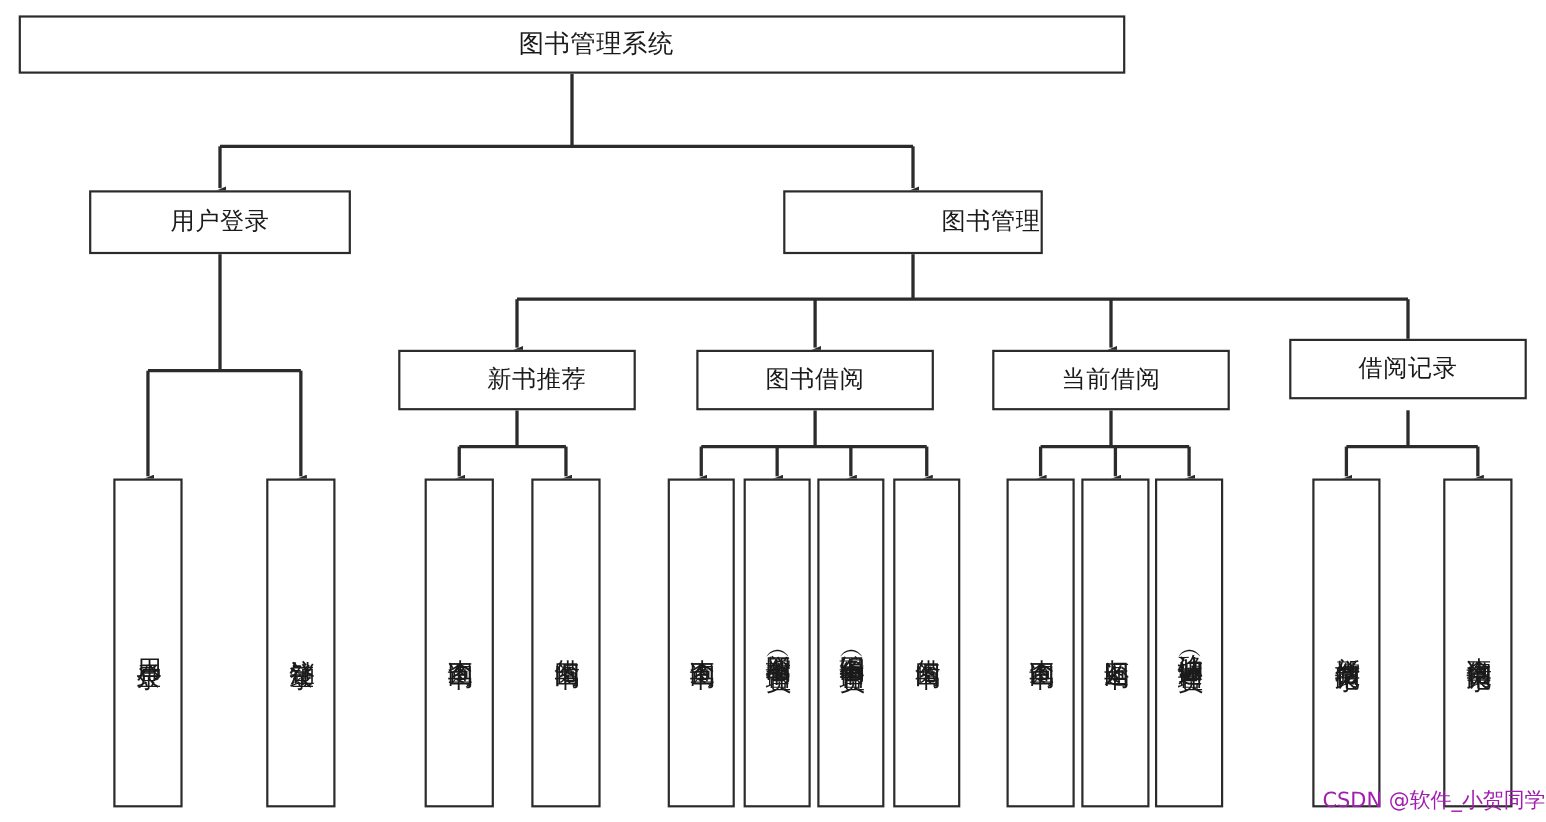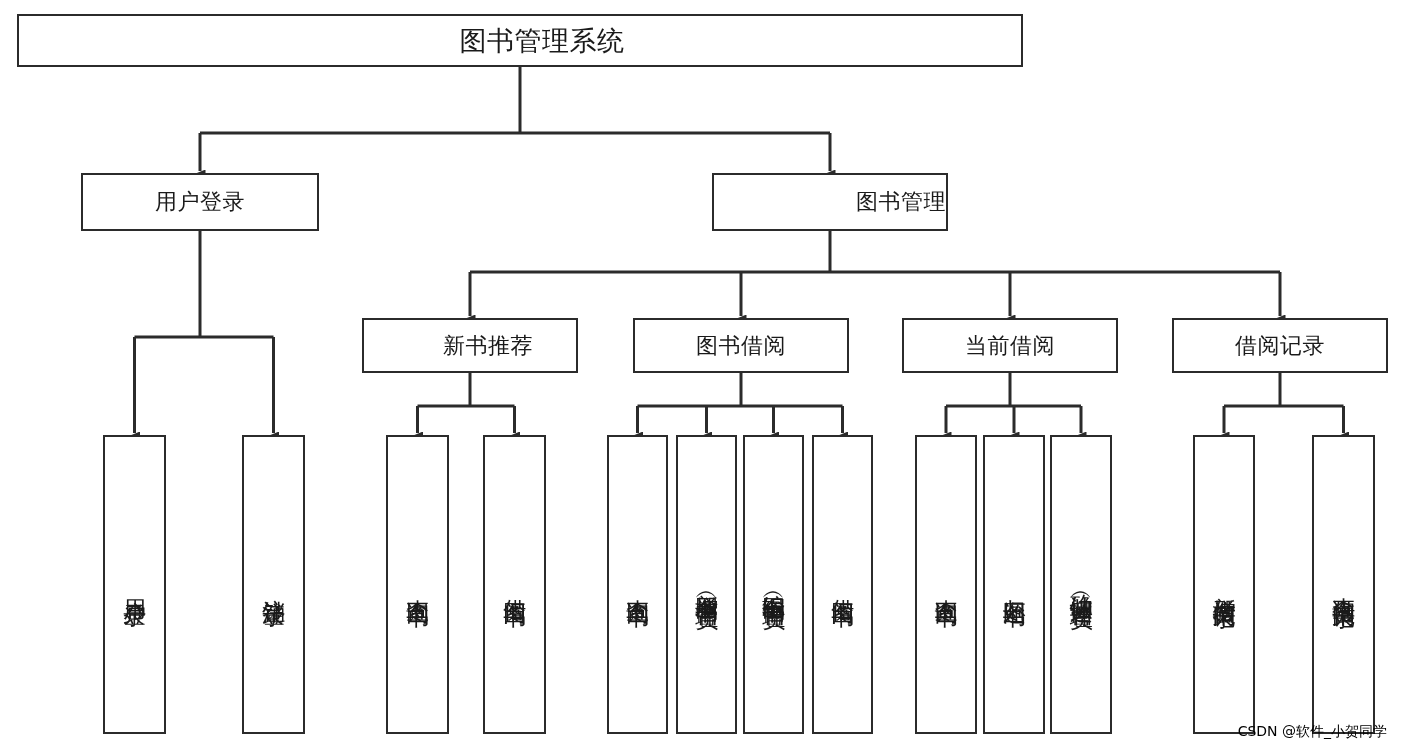--- a/index.html
+++ b/index.html
@@ -41,42 +41,42 @@
     line-height: 1.18;
     text-align: center;
     letter-spacing: 0.5px;
     white-space: nowrap;
   }
   
   .node.horiz .node-label {
     font-size: 22px;
   }
   .node.root .node-label {
-    font-size: 27px;
+    font-size: 23px;
     margin-left: 44px;
   }
   
   .node.vert {
     align-items: center;
     justify-content: center;
   }
   .node.vert .node-label {
     writing-mode: vertical-rl;
     text-orientation: upright;
     font-size: 23px;
     line-height: 1.1;
     letter-spacing: 2px;
     white-space: nowrap;
   }
   #watermark {
     position: absolute;
-    right: 18px;
+    right: 0;
     bottom: 6px;
-    font-size: 14px;
-    color: #000000;
+    font-size: 19px;
+    color: #a21caf;
     white-space: nowrap;
     z-index: 5;
     font-family: "DejaVu Sans", "Liberation Sans", sans-serif;
   }
 </style>
 </head>
 <body>
 
 <div id="diagram-root">
 
@@ -135,21 +135,21 @@
       </div>
       <div class="node horiz" style="left: 362px; top: 318px; width: 216px; height: 55px; padding-left: 36px;">
         <span class="node-label">新书推荐</span>
       </div>
       <div class="node horiz" style="left: 633px; top: 318px; width: 216px; height: 55px; justify-content: center;">
         <span class="node-label">图书借阅</span>
       </div>
       <div class="node horiz" style="left: 902px; top: 318px; width: 216px; height: 55px;">
         <span class="node-label">当前借阅</span>
       </div>
-      <div class="node horiz" style="left: 1172px; top: 318px; width: 216px; height: 55px;">
+      <div class="node horiz" style="left: 1172px; top: 308px; width: 216px; height: 55px;">
         <span class="node-label">借阅记录</span>
       </div>
       <div class="node vert" style="left: 103px; top: 435px; width: 63px; height: 299px;">
         <span class="node-label">用户登录</span>
       </div>
       <div class="node vert" style="left: 242px; top: 435px; width: 63px; height: 299px;">
         <span class="node-label">注销登录</span>
       </div>
       <div class="node vert" style="left: 386px; top: 435px; width: 63px; height: 299px;">
         <span class="node-label">查询图书</span>

